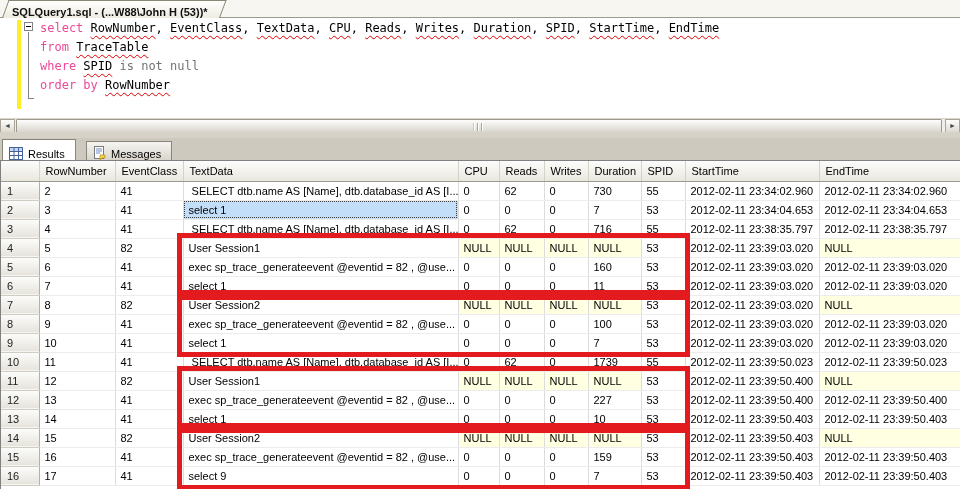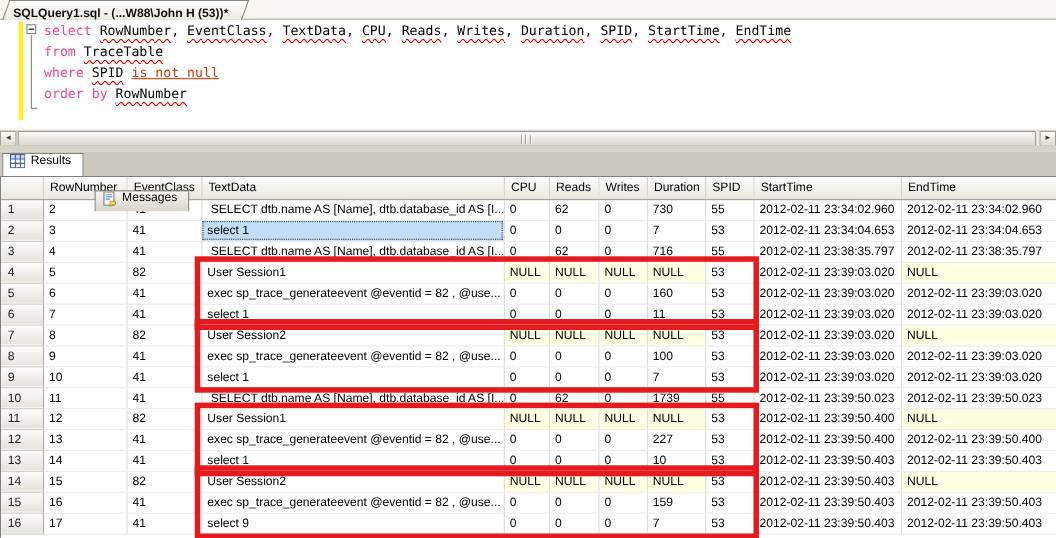--- a/index.html
+++ b/index.html
@@ -20,43 +20,43 @@
   #change-bar { position:absolute; left:17px; top:2px; width:4px; height:89px; background:#FFEE22; }
   #outline-box { position:absolute; left:24px; top:4px; width:9px; height:9px; border:1px solid #848484;
     background:#fff; }
   #outline-box::after { content:""; position:absolute; left:1px; top:3px; width:5px; height:1px; background:#000; }
   #outline-vline { position:absolute; left:28px; top:14px; width:1px; height:66px; background:#848484; }
   #outline-tick { position:absolute; left:28px; top:80px; width:6px; height:1px; background:#848484; }
   #code { position:absolute; left:40px; top:1px; font-family:"DejaVu Sans Mono", monospace;
     font-size:12px; line-height:19px; white-space:pre; }
   .tok-kw   { color:#ec4899; }
   .tok-pl   { color:#000; }
-  .tok-gray { color:#c2410c;text-decoration:underline; }
+  .tok-gray { color:#737373; }
   .tok-id   { color:#000; text-decoration:underline; text-decoration-style:wavy;
     text-decoration-color:#E00000; text-decoration-thickness:1px; text-underline-offset:3px; }
 
   
   #hscroll { position:absolute; left:0; top:118px; width:960px; height:14px; background:#EFEEE7;
     border-top:1px solid #D8D5CC; }
   .sb-btn { position:absolute; top:0; width:15px; height:14px;
     background:linear-gradient(#FDFDFC,#DDDAD1); border:1px solid #A8A496; color:#444;
     font-size:7px; line-height:12px; text-align:center; }
   #sb-left { left:0; } #sb-right { right:0; }
   #sb-thumb { position:absolute; left:16px; top:0; width:926px; height:14px;
     background:linear-gradient(#FDFDFC,#D9D6CD); border:1px solid #9D9A8D; border-radius:1px; }
   #sb-grip { position:absolute; left:50%; top:3px; width:11px; height:8px; transform:translateX(-50%);
     background:repeating-linear-gradient(90deg,#A9A599 0 1px,#FFFFFF 1px 2px,transparent 2px 4px); }
 
   
   #splitter { position:absolute; left:0; top:132px; width:960px; height:6px; background:#D6D2C8; }
   #result-tabs { position:absolute; left:0; top:138px; width:960px; height:22px; background:#CDC9BE; }
-  .rtab { position:absolute; top:1px; height:21px; display:flex; align-items:flex-start; gap:5px;
+  .rtab { position:absolute; top:1px; height:21px; display:flex; align-items:flex-end; gap:5px;
     padding:0 10px 0 6px; font-size:11px; color:#000; border:1px solid #898578; border-bottom:none; }
   #tab-results { left:2px; background:#FFFFFF; z-index:2; }
-  #tab-messages { left:86px; top:3px; height:19px; background:linear-gradient(#F6F5F1,#D9D5CB); z-index:1;margin-top:32px; }
+  #tab-messages { left:86px; top:3px; height:19px; background:linear-gradient(#F6F5F1,#D9D5CB); z-index:1; }
   .rtab svg { display:block; }
 
   
   #grid { position:absolute; left:0; top:160px; width:960px; height:329px; background:#fff;
     border-top:1px solid #808080; border-left:1px solid #808080; overflow:hidden; }
   #grid-table { border-collapse:collapse; table-layout:fixed; width:960px; }
   #grid-table th { height:20px; font-size:11px; font-weight:normal; text-align:left;
     padding:0 0 0 6px; background:linear-gradient(#FCFCFB,#E9E7DE);
     border-right:1px solid #D5D2C8; border-bottom:1px solid #9D9A90; color:#000; white-space:pre;
     overflow:hidden; }

